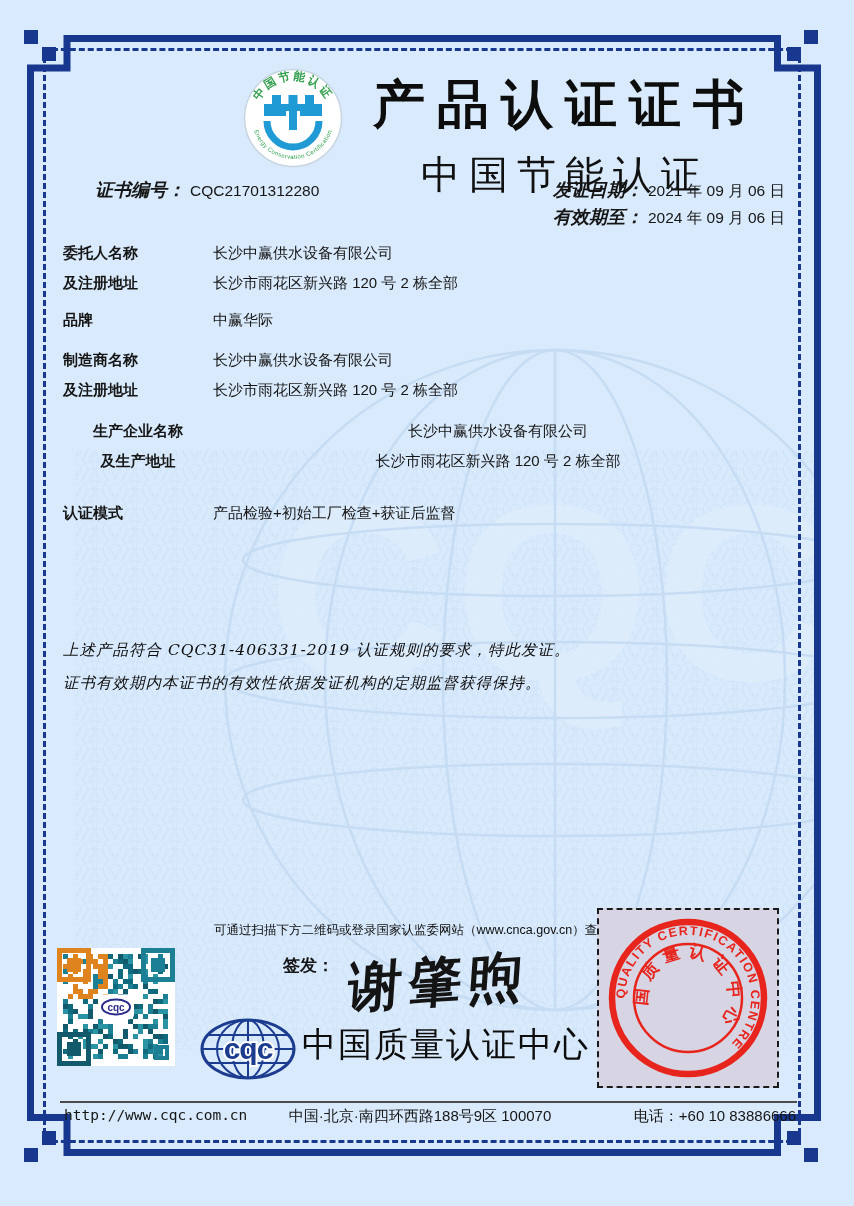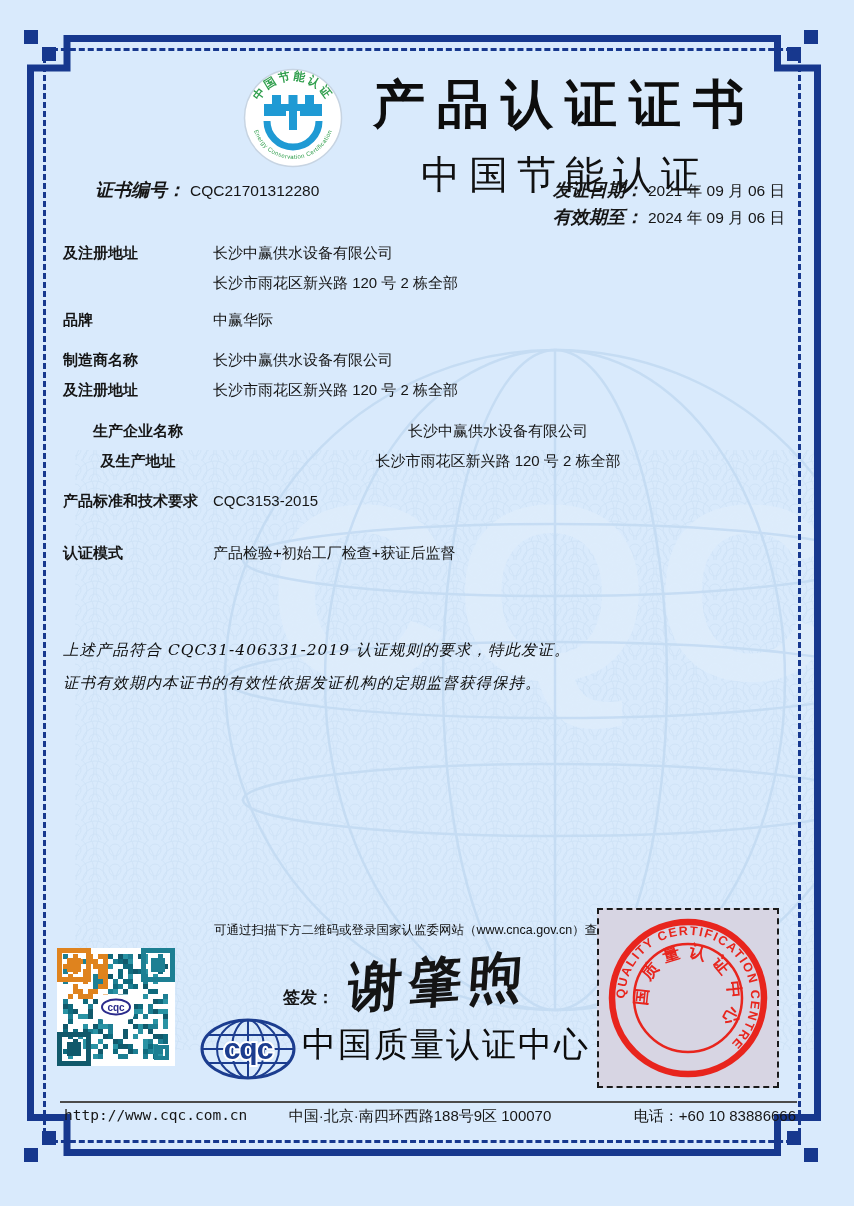--- a/index.html
+++ b/index.html
@@ -59,21 +59,21 @@
   .f-tr { right:0; top:0; color:#1d7f93; }
   .f-bl { left:0; bottom:0; color:#11596b; }
   .f-br { position:absolute; right:6px; bottom:6px; width:15px; height:15px; border:4px solid #1d7f93; }
   .qr-center { position:absolute; left:50%; top:50%; transform:translate(-50%,-50%);
     width:36px; height:25px; background:#fff; border-radius:5px;
     display:flex; align-items:center; justify-content:center; }
   .qr-center span { font-size:10px; font-weight:bold; color:#2b2b8c;
     border:2px solid #2b2b8c; border-radius:50%; padding:0 4px; line-height:13px; }
 
   
-  .sign-label { left:283px; top:986px; font-size:17px; font-weight:bold; }
+  .sign-label { left:283px; top:954px; font-size:17px; font-weight:bold; }
   .signature { left:348px; top:946px; font-size:54px; letter-spacing:6px; font-weight:bold;
     font-family:"DejaVu Serif", serif; transform:rotate(-4deg) skewX(-8deg); color:#141414; }
   .cqc-logo { left:198px; top:1016px; }
   .org-name { left:302px; top:1022px; font-size:34px; letter-spacing:2px; font-weight:500;
     color:#0d0d0d; white-space:nowrap; }
 
   
   .stamp-box { left:597px; top:908px; width:182px; height:180px;
     background:#d7d5e3; border:2px dashed #1b1b1b; }
 
@@ -172,20 +172,21 @@
     <span class="meta-value">2021 年 09 月 06 日</span>
   </div>
   <div class="abs meta-valid">
     <span class="kai">有效期至：</span>
     <span class="meta-value">2024 年 09 月 06 日</span>
   </div>
 
   <div class="abs fields">
     <div class="field-row">
       <div class="field-label">
+          <div>委托人名称</div>
           <div>及注册地址</div>
         </div>
       <div class="field-value">
           <div>长沙中赢供水设备有限公司</div>
           <div>长沙市雨花区新兴路 120 号 2 栋全部</div>
         </div>
     </div>
     <div class="field-row mt1">
       <div class="field-label">
           <div>品牌</div>
@@ -205,28 +206,20 @@
         </div>
     </div>
     <div class="field-row mt3">
       <div class="field-label">
           <div>生产企业名称</div>
           <div>及生产地址</div>
         </div>
       <div class="field-value">
           <div>长沙中赢供水设备有限公司</div>
           <div>长沙市雨花区新兴路 120 号 2 栋全部</div>
-        </div>
-    </div>
-    <div class="field-row mt5">
-      <div class="field-label">
-          <div>产品标准和技术要求</div>
-        </div>
-      <div class="field-value">
-          <div>CQC3153-2015</div>
         </div>
     </div>
     <div class="field-row mt6">
       <div class="field-label">
           <div>认证模式</div>
         </div>
       <div class="field-value">
           <div>产品检验+初始工厂检查+获证后监督</div>
         </div>
     </div>

